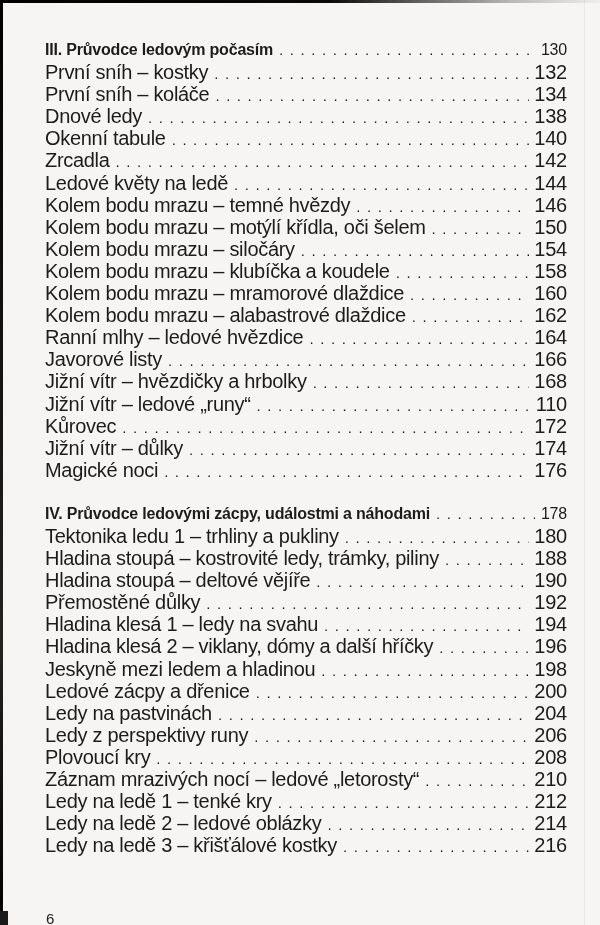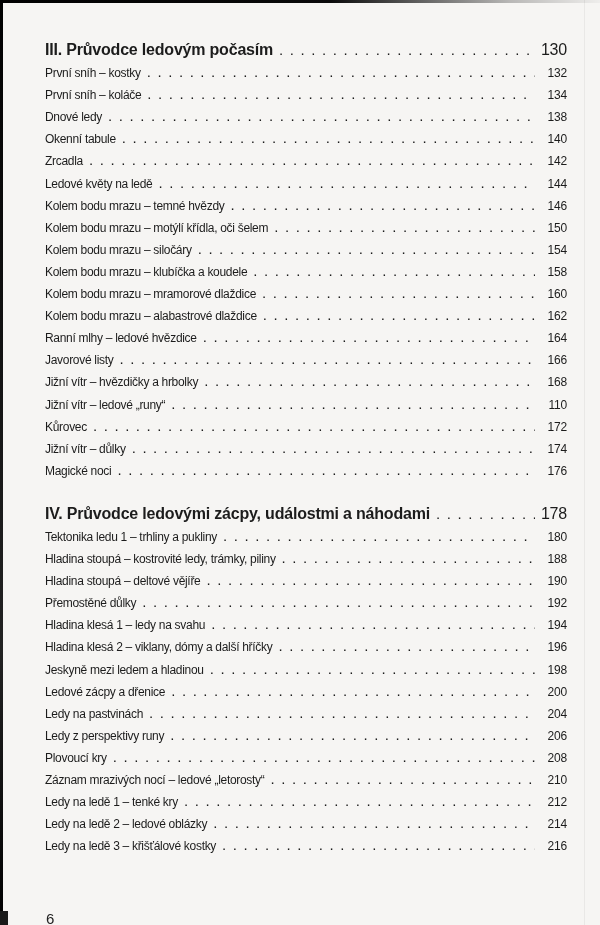--- a/index.html
+++ b/index.html
@@ -42,21 +42,21 @@
     top: 39px;
     left: 45px;
     right: 33px;
   }
   .sec + .sec { margin-top: 22px; }
   .row {
     display: flex;
     align-items: baseline;
     height: 22.1px;
     line-height: 22.1px;
-    font-size: 12px;
+    font-size: 20px;
     letter-spacing: -0.3px;
     white-space: nowrap;
   }
   .row.head {
     font-weight: bold;
     font-size: 16px;
     letter-spacing: -0.2px;
   }
   .t { white-space: nowrap; flex: 0 0 auto; }
   .l {

